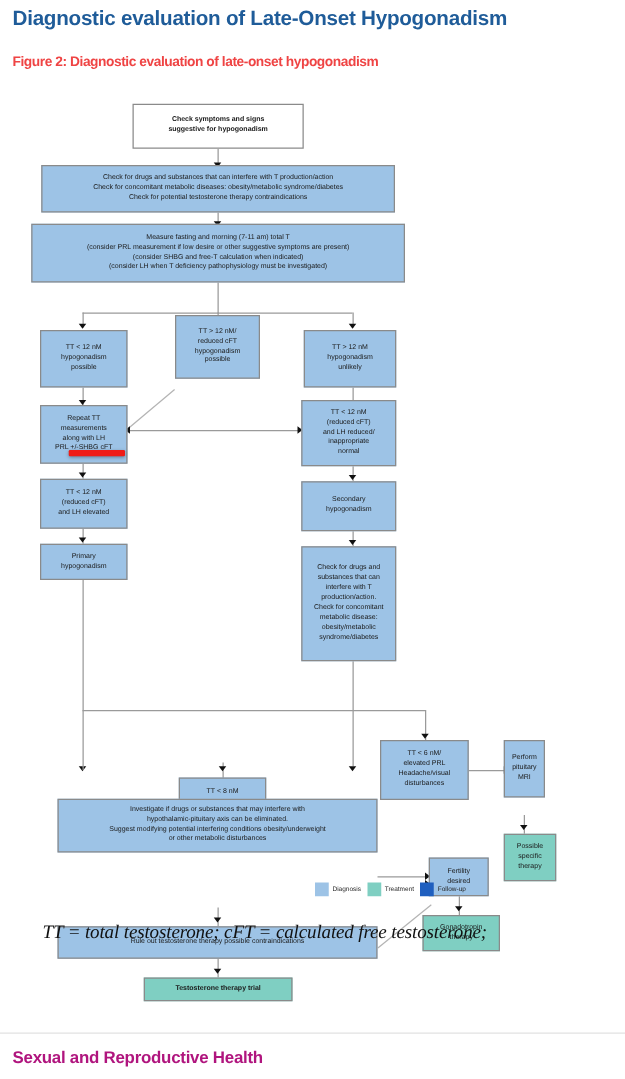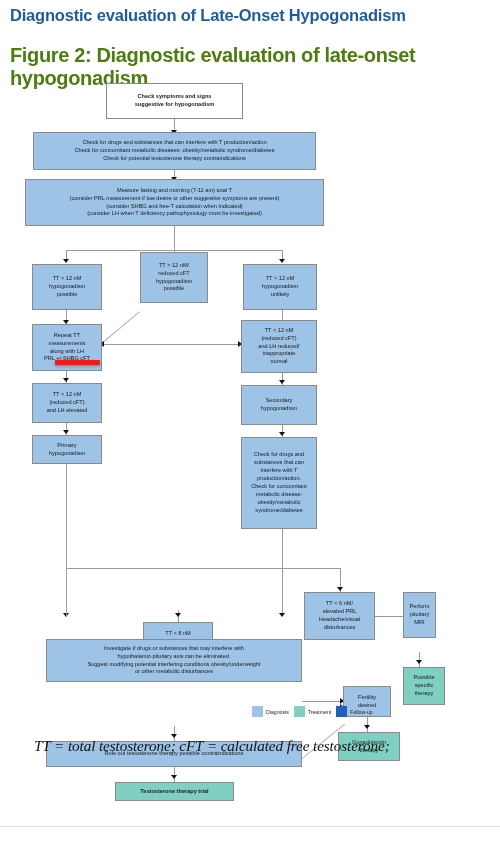--- a/index.html
+++ b/index.html
@@ -9,21 +9,21 @@
     position:relative;overflow:hidden;
   }
   #stage{position:relative;width:500px;height:683px;}
 
   .h-title{
     position:absolute;left:10px;top:6px;width:480px;
     font-size:16.5px;font-weight:bold;color:#1F5C99;letter-spacing:-0.2px;
   }
   .h-sub{
     position:absolute;left:10px;top:44px;width:488px;
-    font-size:20px;font-weight:bold;color:#4d7c0f;letter-spacing:-0.35px;
+    font-size:11px;font-weight:bold;color:#ef4444;letter-spacing:-0.35px;
   }
   .footer-rule{position:absolute;left:0;top:826px;width:500px;height:1px;background:#e2e2e2;}
   .footer-txt{
     position:absolute;left:10px;top:838px;
     font-size:13.5px;font-weight:bold;color:#B0157E;letter-spacing:-0.2px;
   }
 
   
   #chart{position:absolute;left:0;top:82px;width:500px;height:650px;}
 
@@ -299,14 +299,15 @@
       <span class="lg-sw" style="background:#1F5FBF;"></span>
       <span class="lg-lb">Follow-up</span>
     </div>
   </div>
 
   <div id="abbr">
     <span class="l">TT = total testosterone; cFT = calculated free testosterone;</span>
   </div>
 
   <div class="footer-rule"></div>
+  <div class="footer-txt">Sexual and Reproductive Health</div>
 
 </div>
 
 </body></html>

